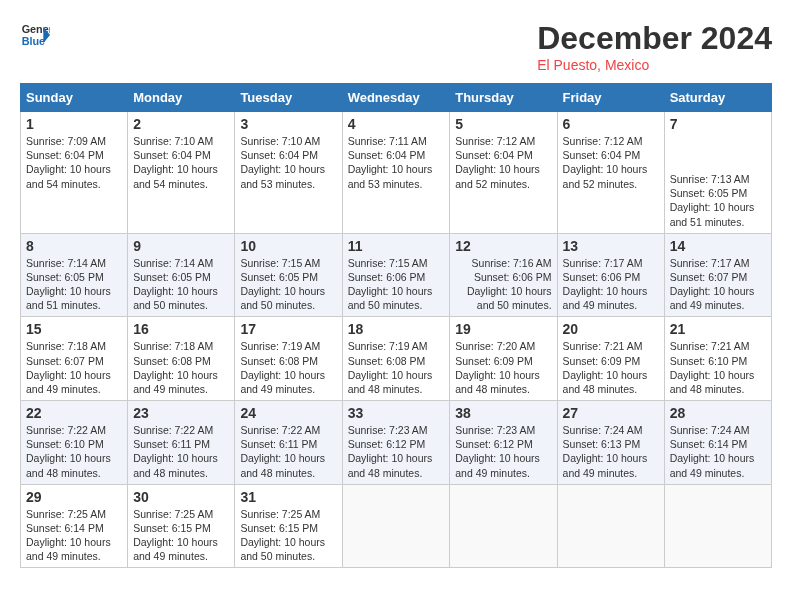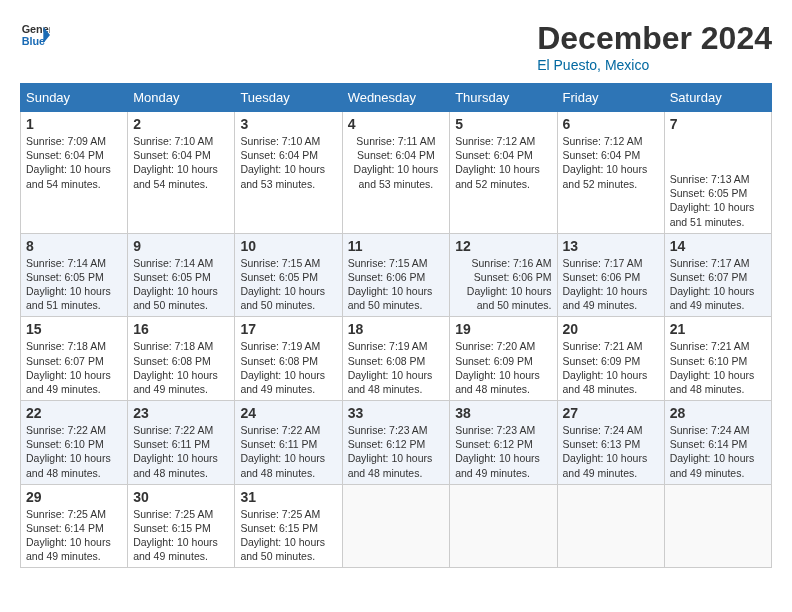--- a/index.html
+++ b/index.html
@@ -28,34 +28,34 @@
     .title-block {
       text-align: left;
     }
     .month-title {
       font-size: 32px;
       font-weight: bold;
       color: #333;
     }
     .location {
       font-size: 14px;
-      color: #0369a1;
+      color: #ef4444;
     }
     .calendar {
       width: 100%;
       border-collapse: collapse;
       font-size: 11px;
     }
     .calendar th {
       background-color: #2e75b6;
       color: white;
       text-align: left;
       padding: 6px 5px;
       font-size: 13px;
-      font-weight: normal;
+      font-weight: bold;
       border: 1px solid #2e75b6;
     }
     .calendar td {
       vertical-align: top;
       border: 1px solid #ccc;
       padding: 4px 5px;
       width: 108px;
       min-height: 70px;
       background: #fff;
     }
@@ -125,21 +125,21 @@
         </td>
         <td>
           <span class="day-num">3</span>
           <div class="day-info" style="white-space: pre-line;">Sunrise: 7:10 AM
 Sunset: 6:04 PM
 Daylight: 10 hours
 and 53 minutes.</div>
         </td>
         <td>
           <span class="day-num">4</span>
-          <div class="day-info" style="white-space: pre-line; text-align: center;">Sunrise: 7:11 AM
+          <div class="day-info" style="white-space: pre-line;">Sunrise: 7:11 AM
 Sunset: 6:04 PM
 Daylight: 10 hours
 and 53 minutes.</div>
         </td>
         <td>
           <span class="day-num">5</span>
           <div class="day-info" style="white-space: pre-line;">Sunrise: 7:12 AM
 Sunset: 6:04 PM
 Daylight: 10 hours
 and 52 minutes.</div>

